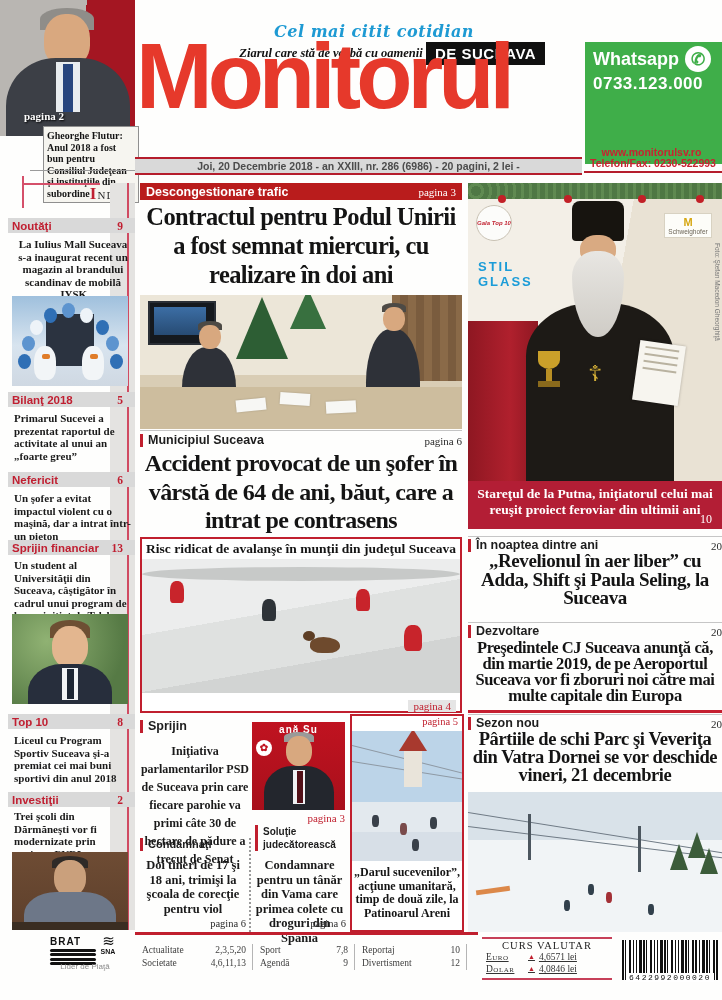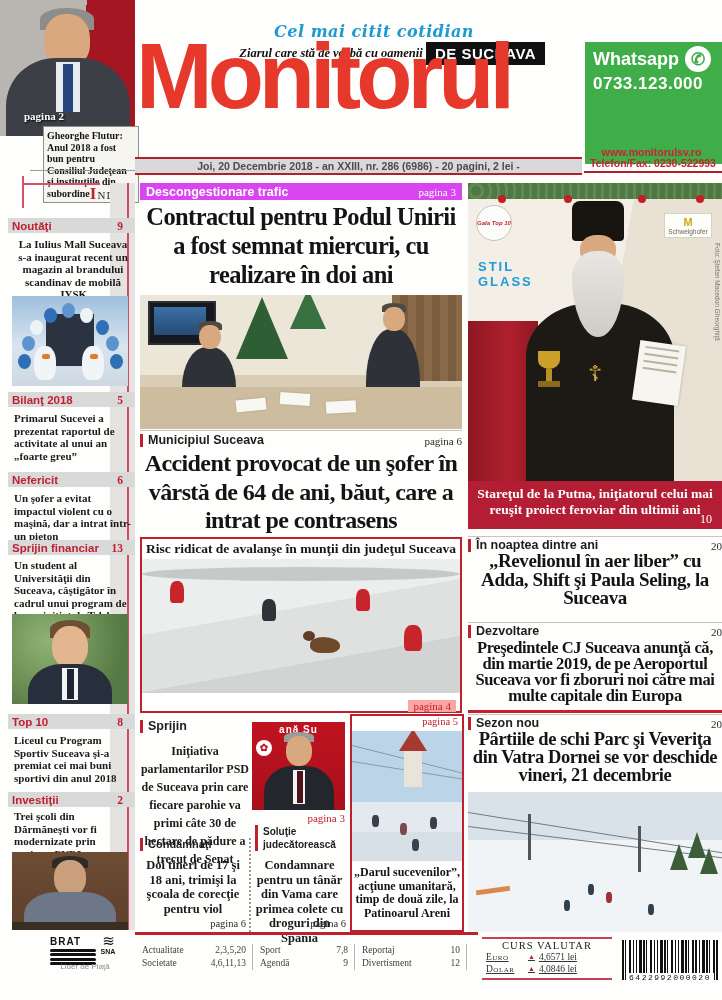--- a/index.html
+++ b/index.html
@@ -79,21 +79,21 @@
 
   .brat{left:50px;top:936px;width:46px;}
   .brat-name{font-weight:bold;font-size:10px;color:#111;letter-spacing:1px;}
   .brat-bars div{height:3px;background:#111;margin:1.5px 0;border-radius:2px;}
   .sna{left:97px;top:934px;width:22px;text-align:center;}
   .sna-waves{font-size:15px;color:#111;line-height:14px;letter-spacing:-1px;}
   .sna-name{font-weight:bold;font-size:7px;color:#111;}
   .lider{left:40px;top:962px;width:90px;text-align:center;color:#8a8a8a;font-size:8px;}
 
   
-  .s1-bar{left:140px;top:183px;width:322px;height:17px;background:#d946ef;display:flex;justify-content:space-between;align-items:center;
+  .s1-bar{left:140px;top:183px;width:322px;height:17px;background:#b91c1c;display:flex;justify-content:space-between;align-items:center;
           padding:0 6px;box-sizing:border-box;}
   .s1-bar .lbl{color:#fff;font-weight:bold;font-size:12.5px;}
   .s1-bar .pg{color:#fff;font-size:11px;font-family:"Liberation Serif",serif;}
   .headline{font-family:"Liberation Serif",serif;font-weight:bold;color:#141414;text-align:center;letter-spacing:-0.6px;}
   .h1{left:140px;top:202px;width:322px;font-size:24.5px;line-height:29px;}
   .h2{left:140px;top:449px;width:322px;font-size:24px;line-height:28.5px;}
 
   .ph-meeting{left:140px;top:295px;width:322px;height:134px;background:linear-gradient(#ece6d8 0 60%,#d9cdb5 60% 100%);overflow:hidden;}
   .mt-tv{position:absolute;left:8px;top:6px;width:64px;height:40px;background:#15191e;border:2px solid #2a2f36;}
   .mt-tvscreen{position:absolute;left:14px;top:12px;width:52px;height:28px;background:linear-gradient(#3c6ea5,#274b73);}
@@ -110,21 +110,21 @@
   .lbl-black{color:#1d1d1d;font-weight:bold;font-size:12.5px;border-left:3px solid #c01f2e;padding-left:5px;line-height:13px;}
   .pg-dark{color:#2b2b2b;font-size:11px;font-family:"Liberation Serif",serif;}
 
   .aval-box{left:140px;top:537px;width:322px;height:176px;border:2px solid #c01f2e;box-sizing:border-box;background:#fff;}
   .aval-cap{font-family:"Liberation Serif",serif;font-weight:bold;font-size:13.5px;color:#141414;text-align:center;padding-top:2px;}
   .ph-aval{position:absolute;left:0;top:20px;width:318px;height:134px;background:linear-gradient(170deg,#eceded 0 40%,#dfe1e0 40% 70%,#d2d4d3 70% 100%);overflow:hidden;}
   .av-ridge{position:absolute;left:0;top:8px;width:318px;height:14px;background:#c7c9c8;border-radius:50%;}
   .av-person{position:absolute;width:14px;height:22px;border-radius:40% 40% 20% 20%;}
   .av-dog{position:absolute;left:168px;top:78px;width:30px;height:16px;background:#6e4a2d;border-radius:45% 55% 40% 40%;}
   .av-dog::after{content:"";position:absolute;left:-7px;top:-6px;width:12px;height:10px;background:#5d3d24;border-radius:50%;}
-  .aval-page{position:absolute;right:4px;bottom:-1px;background:#fca5a5;color:#c01f2e;font-family:"Liberation Serif",serif;font-size:11px;padding:0 5px;margin-left:12px;}
+  .aval-page{position:absolute;right:4px;bottom:-1px;background:#e5e5e5;color:#c01f2e;font-family:"Liberation Serif",serif;font-size:11px;padding:0 5px;margin-left:12px;}
 
   .sprijin-bar{left:140px;top:718px;width:108px;height:15px;display:flex;align-items:flex-end;}
   .sprijin-text{left:140px;top:742px;width:110px;text-align:center;font-family:"Liberation Serif",serif;font-weight:bold;
                 color:#1a1a1a;font-size:12px;line-height:18px;}
   .ph-psd{left:252px;top:722px;width:93px;height:88px;background:linear-gradient(#c01320,#a80f1b);overflow:hidden;}
   .psd-banner{position:absolute;left:0;top:2px;width:93px;color:#fff;font-weight:bold;font-size:10px;letter-spacing:1px;text-align:center;}
   .psd-rose{position:absolute;left:4px;top:18px;width:16px;height:16px;background:#fff;border-radius:50%;color:#c01320;font-size:10px;text-align:center;line-height:16px;font-weight:bold;}
   .psd-head{position:absolute;left:34px;top:14px;width:26px;height:30px;background:#d8a87f;border-radius:46%;}
   .psd-hair{position:absolute;left:32px;top:10px;width:30px;height:10px;background:#9a9a98;border-radius:50% 50% 0 0;}
   .psd-suit{position:absolute;left:12px;top:44px;width:70px;height:44px;background:#23262d;border-radius:40% 40% 0 0/60% 60% 0 0;}

